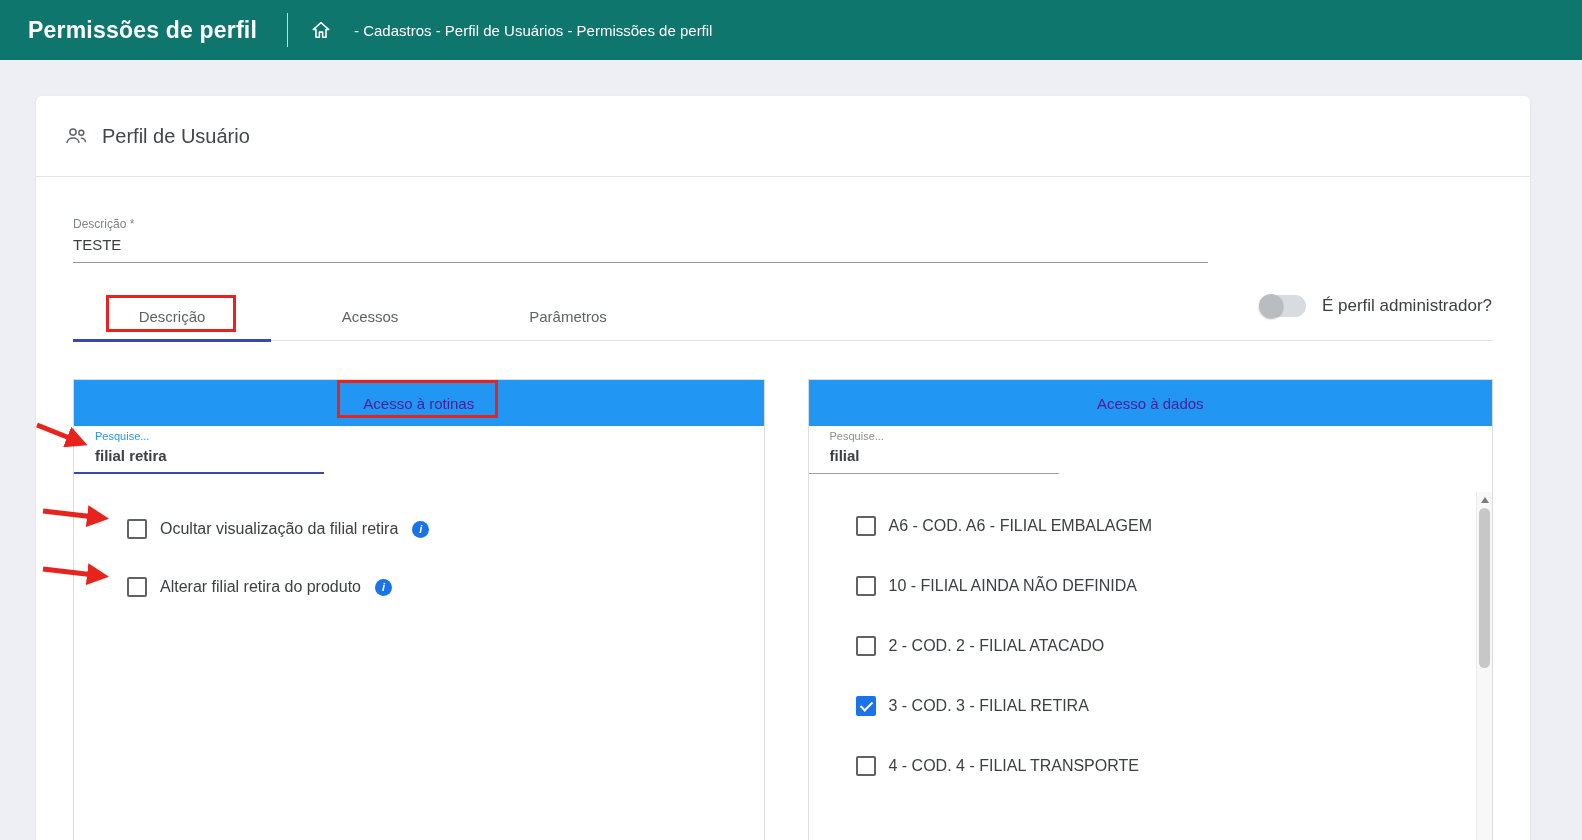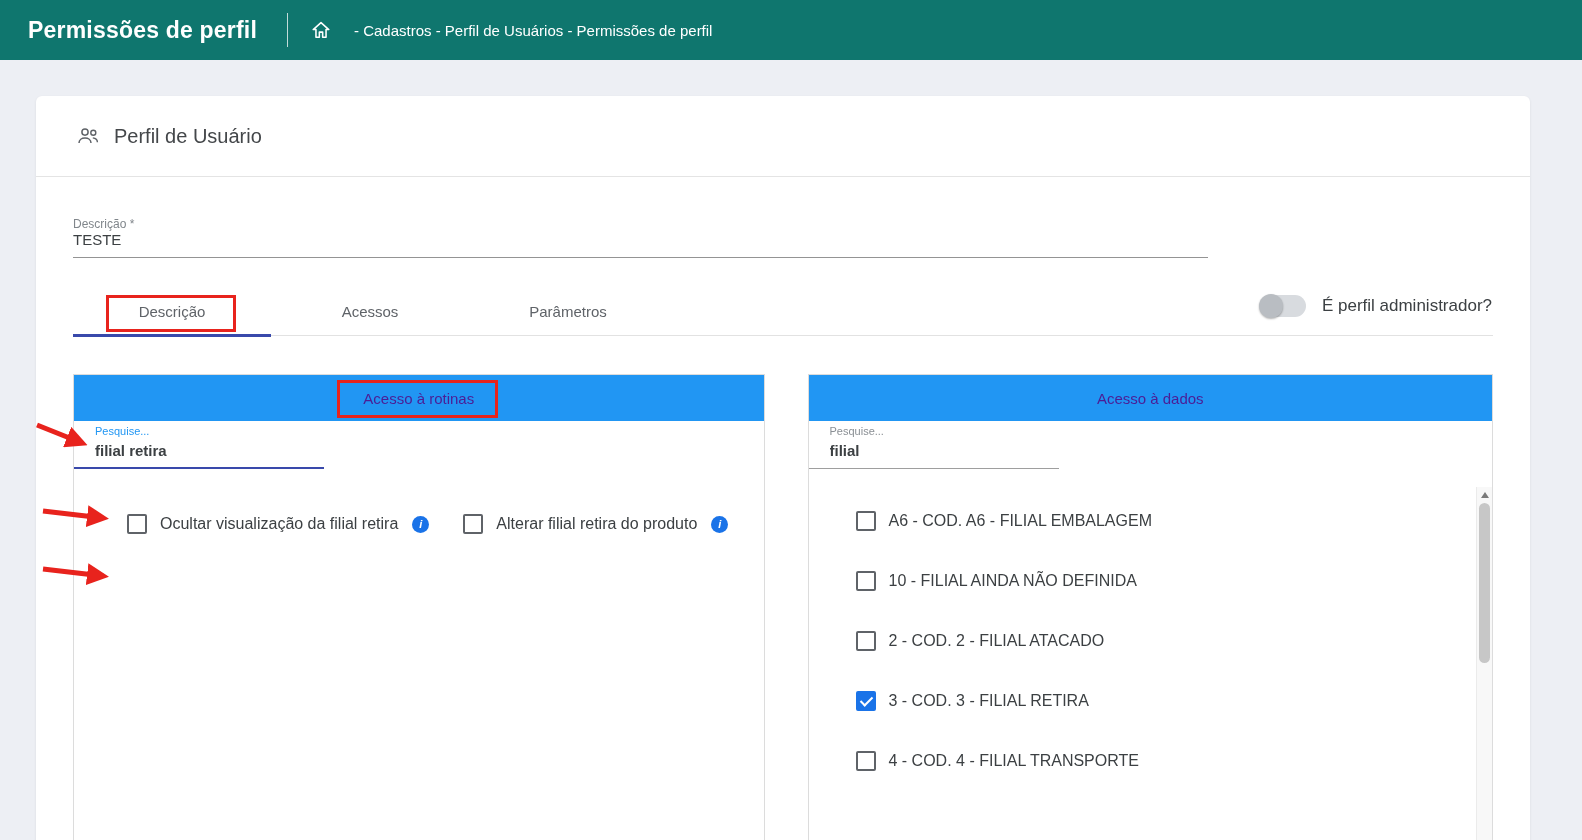--- a/index.html
+++ b/index.html
@@ -22,28 +22,28 @@
   .breadcrumb { font-size:15px; }
 
   
   .card {
     position:absolute; left:36px; top:96px; width:1494px; min-height:900px;
     background:#fff; border-radius:6px;
     box-shadow:0 1px 3px rgba(0,0,0,.08);
   }
   .card-header {
     height:81px; display:flex; align-items:center; gap:14px;
-    padding-left:40px; border-bottom:1px solid #e4e4e4;
+    padding-left:28px; border-bottom:1px solid #e4e4e4;
   }
   .card-title { font-size:20px; color:#44474a; }
 
   
   .form-section { position:relative; padding:40px 0 0 37px; }
   .field { width:1135px; border-bottom:1px solid #949494; padding-bottom:8px; }
-  .field-label { font-size:12px; color:#80868b; }
+  .field-label { font-size:12px; color:#80868b; margin-bottom:5px; }
   .field-input {
     border:none; outline:none; background:transparent; width:100%;
     font-family:inherit; font-size:15px; color:#3c4043; padding:0;
   }
   .admin-toggle {
     position:absolute; right:38px; top:118px; display:flex; align-items:center; gap:16px;
   }
   .switch { width:46px; height:22px; border-radius:11px; background:#d8dbdf; position:relative; cursor:pointer; }
   .switch-thumb {
     position:absolute; left:-1px; top:-1px; width:24px; height:24px; border-radius:50%;
@@ -75,21 +75,21 @@
   .panel-search { margin-top:4px; width:250px; padding:0 0 8px 21px; border-bottom:1px solid #9e9e9e; }
   .panel-search.focused { border-bottom:2px solid #3949ab; padding-bottom:7px; }
   .search-label { font-size:11px; color:#8a8f94; }
   .panel-search.focused .search-label { color:#2196f3; }
   .search-input {
     border:none; outline:none; background:transparent; width:100%;
     font-family:inherit; font-size:15px; color:#3c4043; margin-top:5px; padding:0;font-weight:bold;
   }
 
   
-  .routine-list { margin:43px 0 0 53px; display:flex; flex-direction:row; gap:34px; }
+  .routine-list { margin:43px 0 0 53px; display:flex; flex-direction:column; gap:34px; }
   .data-list    { margin:40px 0 0 47px; display:flex; flex-direction:column; gap:36px; }
   .check-row { display:flex; align-items:center; height:24px; }
   .checkbox {
     width:20px; height:20px; border:2px solid #5f6368; border-radius:2px;
     background:#fff; flex:0 0 auto; cursor:pointer; position:relative;
   }
   .checkbox.checked { background:#1a73e8; border-color:#1a73e8; }
   .checkbox.checked::after {
     content:""; position:absolute; left:5px; top:1px; width:5px; height:10px;
     border:solid #fff; border-width:0 2.5px 2.5px 0; transform:rotate(45deg);

